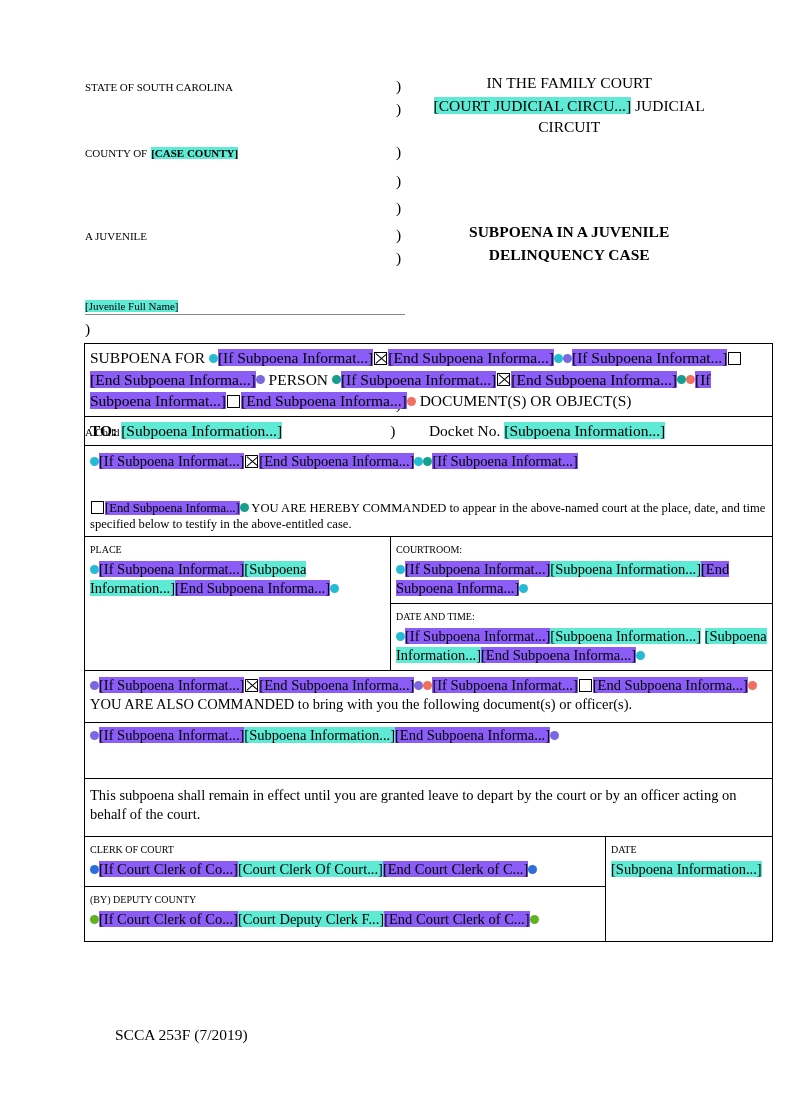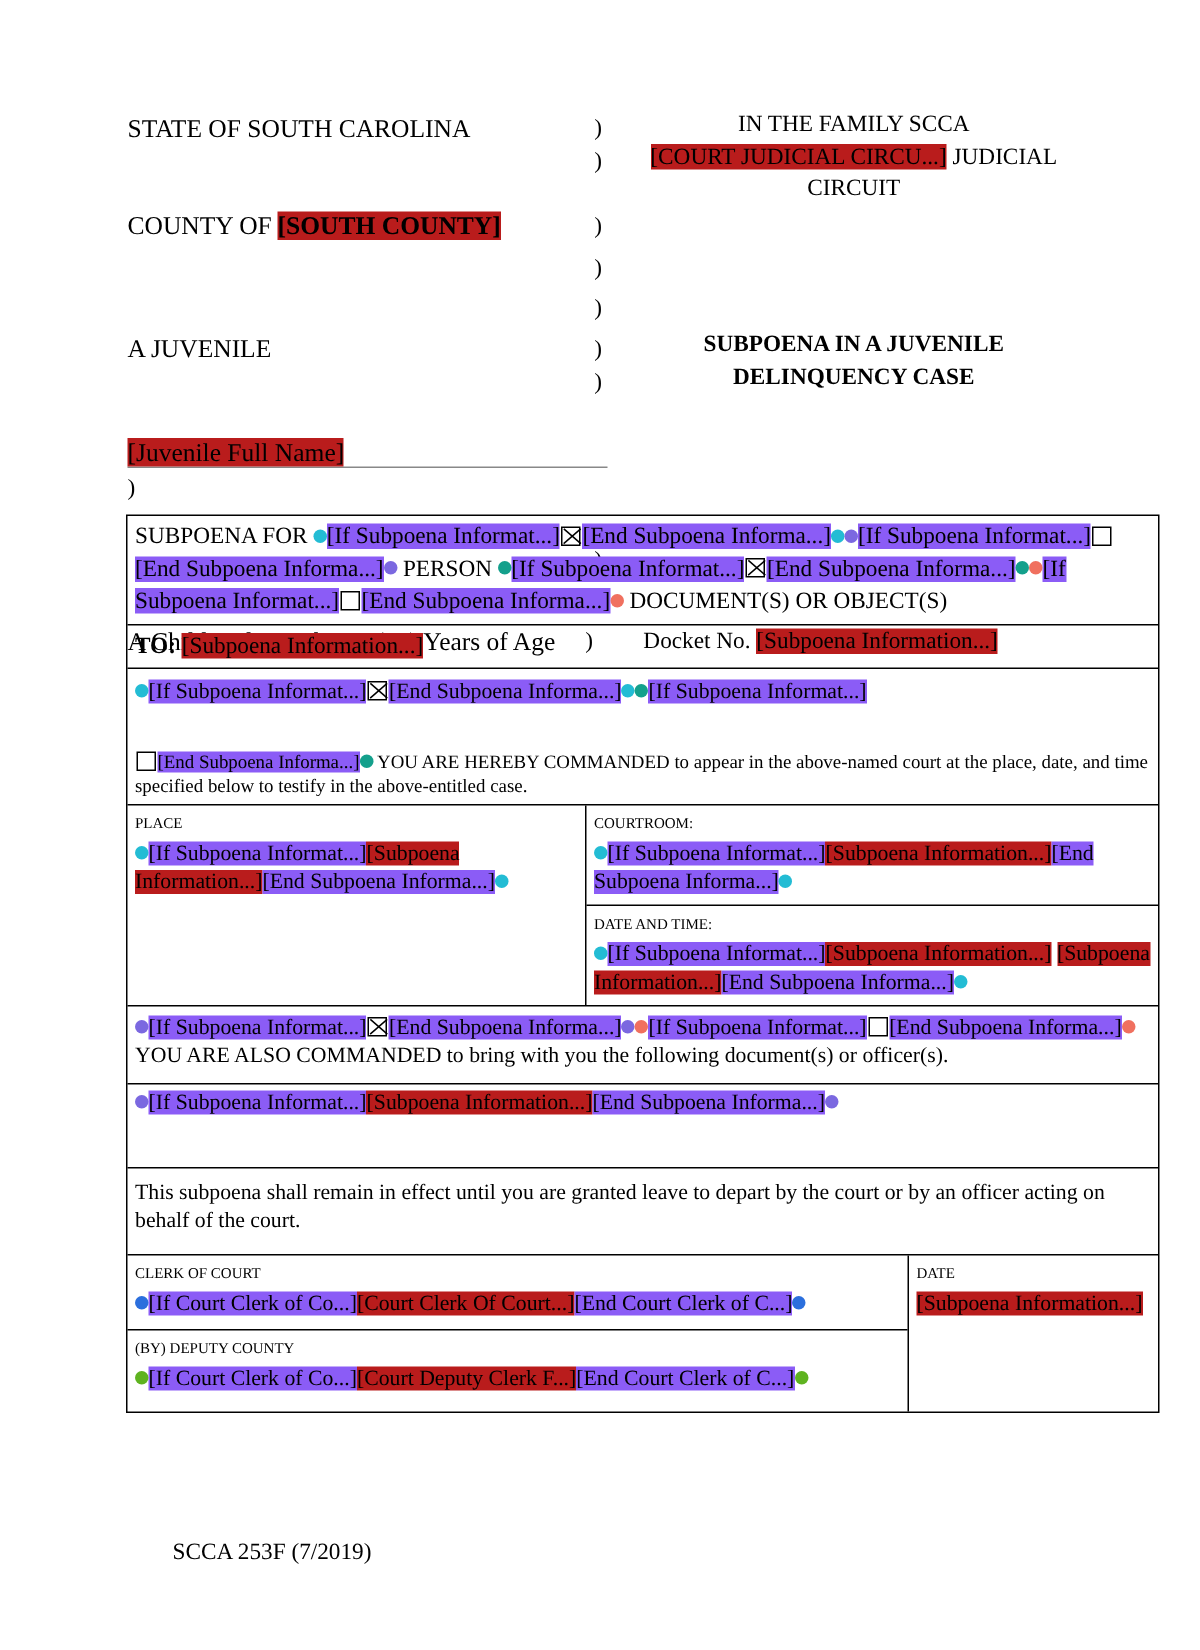--- a/index.html
+++ b/index.html
@@ -11,27 +11,27 @@
   }
   .page{position:relative;width:800px;height:1100px;box-sizing:border-box;}
 
   
   .caption{position:absolute;left:85px;top:72px;width:630px;}
   .cap-row{display:flex;align-items:flex-start;}
   .cap-left{width:320px;font-size:15.5px;line-height:27px;}
   .cap-paren{width:28px;text-align:left;font-size:15.5px;line-height:27px;}
   .cap-right{width:300px;font-size:15.5px;line-height:21px;text-align:center;}
 
-  .lbl{font-size:17px;line-height:27px;white-space:nowrap;}
+  .lbl{font-size:11px;line-height:27px;white-space:nowrap;}
   .bold{font-weight:bold;}
 
   .juv-line{border-bottom:1px solid #888;width:320px;height:23px;}
 
   
-  .hl{background:#b91c1c;}
+  .hl{background:#5eead4;}
   .gy{background:#8b5cf6;}
 
   
   .frame{
     position:absolute;left:84px;top:343px;width:689px;
     border:1px solid #000;box-sizing:border-box;
   }
   .cell{padding:3px 5px 4px 5px;box-sizing:border-box;}
   .bb{border-bottom:1px solid #000;}
   .br{border-right:1px solid #000;}
@@ -77,36 +77,36 @@
 </head>
 <body>
 
 <div class="page">
 
   <div class="caption">
 
     <div class="cap-row">
       <div class="cap-left"><span class="lbl">STATE OF SOUTH CAROLINA</span></div>
       <div class="cap-paren">)</div>
-      <div class="cap-right"><span>IN THE FAMILY SCCA</span></div>
+      <div class="cap-right"><span>IN THE FAMILY COURT</span></div>
     </div>
 
     <div class="cap-row" style="margin-top:-6px;">
       <div class="cap-left">&nbsp;</div>
       <div class="cap-paren">)</div>
       <div class="cap-right">
         <span class="hl">[COURT JUDICIAL CIRCU...]</span>
         <span>JUDICIAL CIRCUIT</span>
       </div>
     </div>
 
     <div class="cap-row" style="margin-top:1px;">
       <div class="cap-left">
         <span class="lbl">COUNTY OF</span>
-        <span class="lbl bold hl">[SOUTH COUNTY]</span>
+        <span class="lbl bold hl">[CASE COUNTY]</span>
       </div>
       <div class="cap-paren">)</div>
       <div class="cap-right">&nbsp;</div>
     </div>
 
     <div class="cap-row">
       <div class="cap-left">&nbsp;</div>
       <div class="cap-paren">)</div>
       <div class="cap-right">&nbsp;</div>
     </div>

